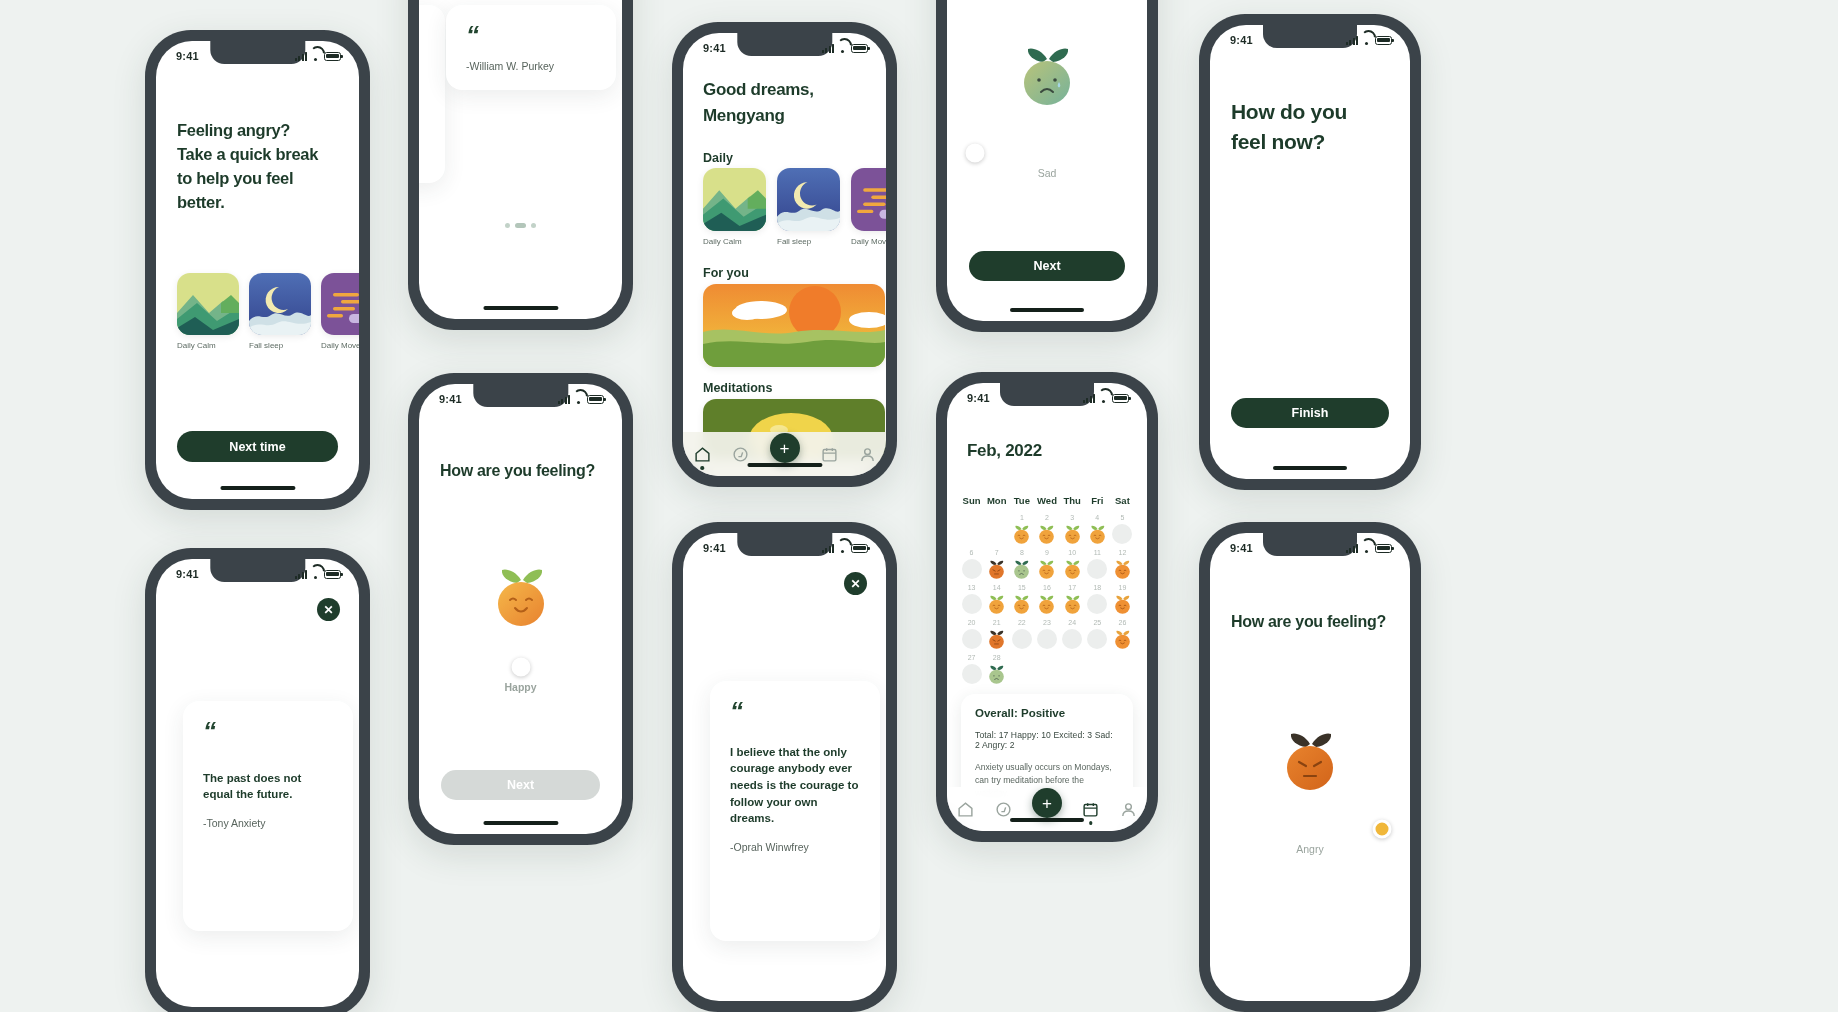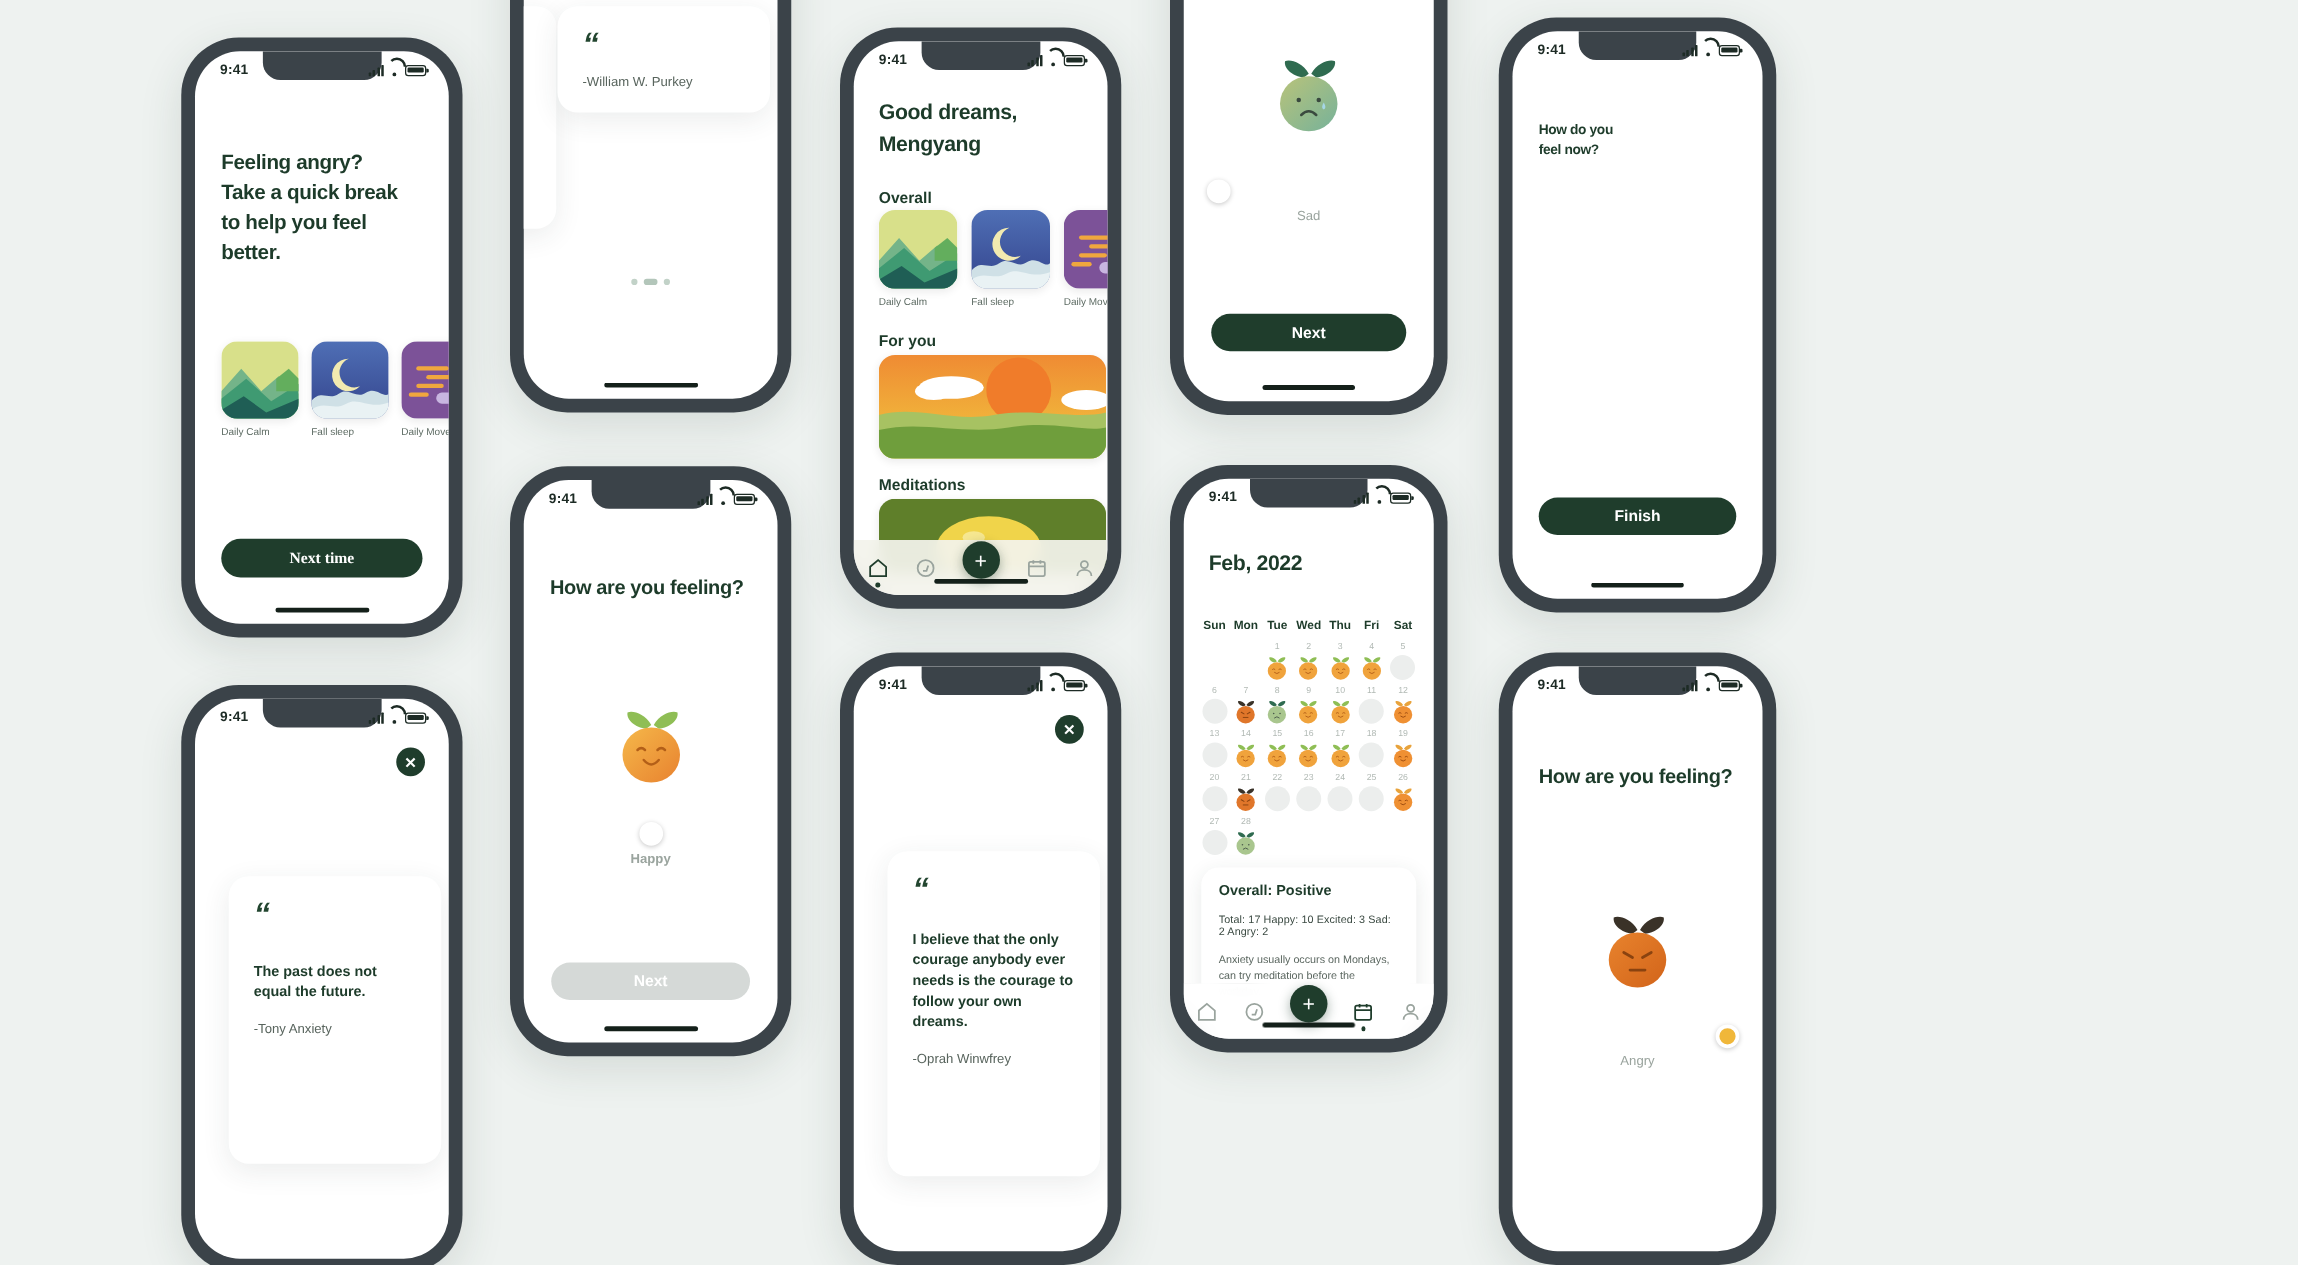--- a/index.html
+++ b/index.html
@@ -233,21 +233,21 @@
               <rect x="20" y="27" width="30" height="3.4" rx="1.7" fill="#f0a73e"></rect>
               <rect x="12" y="34" width="22" height="3.4" rx="1.7" fill="#f0a73e"></rect>
               <rect x="28" y="41" width="18" height="9" rx="4.5" fill="#c8b6e0"></rect>
               <rect x="6" y="41" width="16" height="3.4" rx="1.7" fill="#f0a73e"></rect>
             </svg>
           </div>
           <div class="cap" style="margin-top:6px;">Daily Move</div>
         </div>
       </div>
 
-      <div class="btn-dark" style="position:absolute; left:21px; right:21px; top:390px; height:31px;font-family:Liberation Serif, serif;">Next time</div>
+      <div class="btn-dark" style="position:absolute; left:21px; right:21px; top:390px; height:31px;">Next time</div>
       <div class="homebar"></div>
     </div>
   </div>
 
   <div class="phone" style="left:408px; top:-70px; width:225px; height:400px;">
     <div class="screen">
 
       <div style="position:absolute; left:-46px; top:64px; width:72px; height:178px; background:#fff; border-radius:16px; box-shadow:0 6px 22px rgba(40,60,50,.09);"></div>
 
       <div class="qcard" style="position:absolute; left:27px; top:64px; width:170px;">
@@ -280,21 +280,21 @@
           <span class="wifi"></span>
           <span class="batt"></span>
         </span>
       </div>
 
       <div class="h-title" style="position:absolute; left:20px; top:44px; font-size:17px; line-height:1.5;">
         <div>Good dreams,</div>
         <div>Mengyang</div>
       </div>
 
-      <div class="sec-title" style="position:absolute; left:20px; top:118px;">Overall</div>
+      <div class="sec-title" style="position:absolute; left:20px; top:118px;">Daily</div>
 
       <div style="position:absolute; left:20px; top:135px; display:flex; gap:11px;">
         <div style="width:63px;">
           <div class="tile" style="height:63px;">
             <svg viewBox="0 0 62 62" preserveAspectRatio="none">
               <rect width="62" height="62" fill="#d8e08a"></rect>
               <path d="M0 40 L16 22 L32 40 L46 28 L62 42 L62 62 L0 62Z" fill="#74b489"></path>
               <path d="M0 46 L20 30 L40 48 L62 34 L62 62 L0 62Z" fill="#3f9a72"></path>
               <path d="M0 55 L18 44 L36 57 L62 46 L62 62 L0 62Z" fill="#1f5e55"></path>
               <path d="M44 30 L54 22 L62 30 L62 40 L44 40Z" fill="#63ae5d"></path>
@@ -441,21 +441,21 @@
               <i></i>
               <i></i>
               <i></i>
               <i></i>
             </span>
           <span class="wifi"></span>
           <span class="batt"></span>
         </span>
       </div>
 
-      <div class="h-title" style="position:absolute; left:21px; top:72px; font-size:11px; line-height:1.45; white-space:pre-line;">How do you
+      <div class="h-title" style="position:absolute; left:21px; top:72px; font-size:21px; line-height:1.45; white-space:pre-line;">How do you
 feel now?</div>
 
 
       <div class="btn-dark" style="position:absolute; left:21px; right:21px; top:373px; height:30px;">Finish</div>
       <div class="homebar"></div>
     </div>
   </div>
 
   <div class="phone" style="left:145px; top:548px; width:225px; height:470px;">
     <div class="screen">

